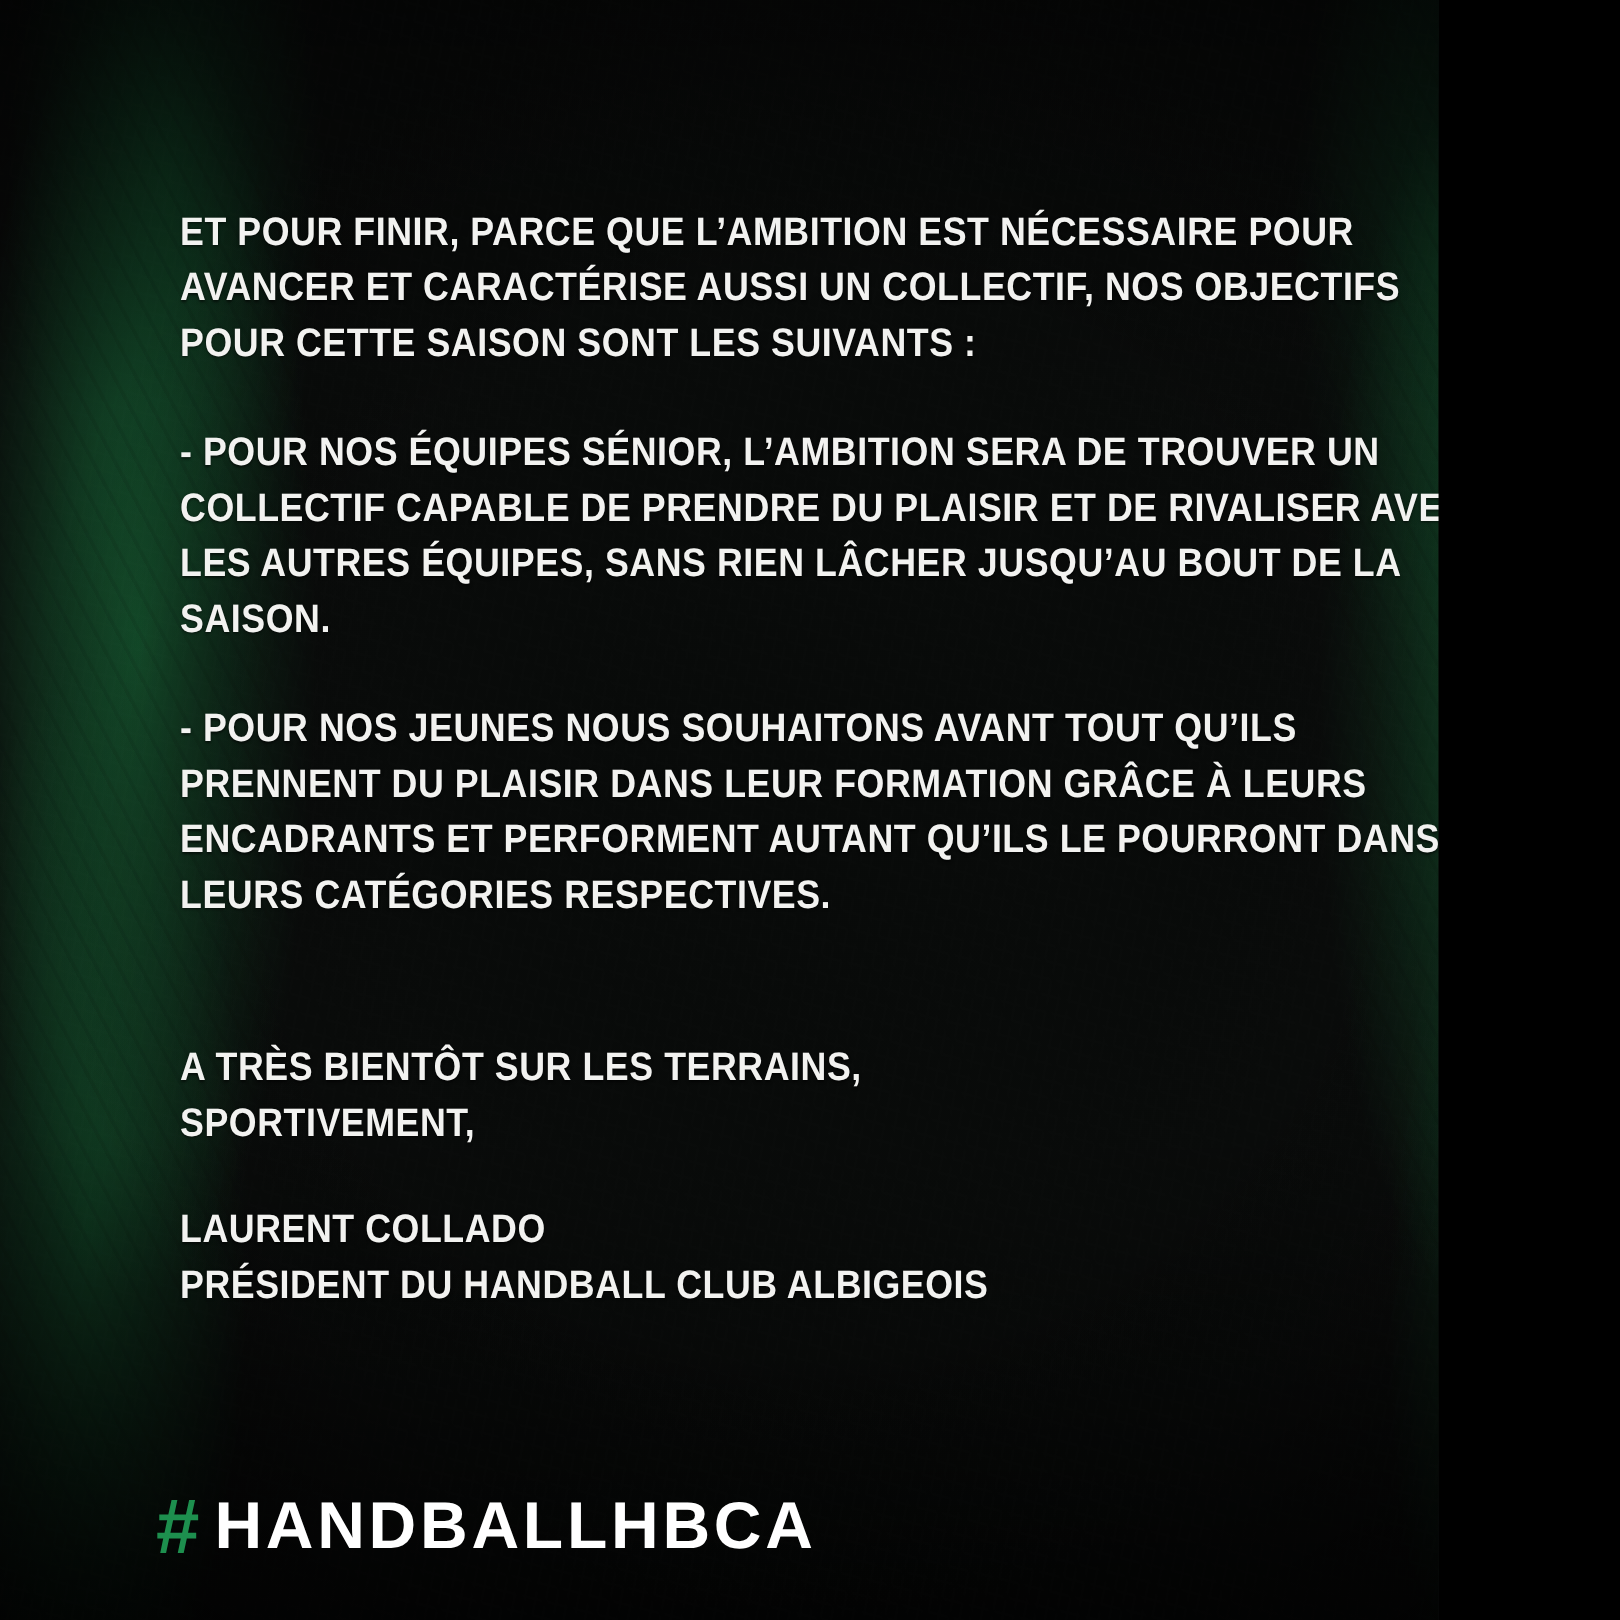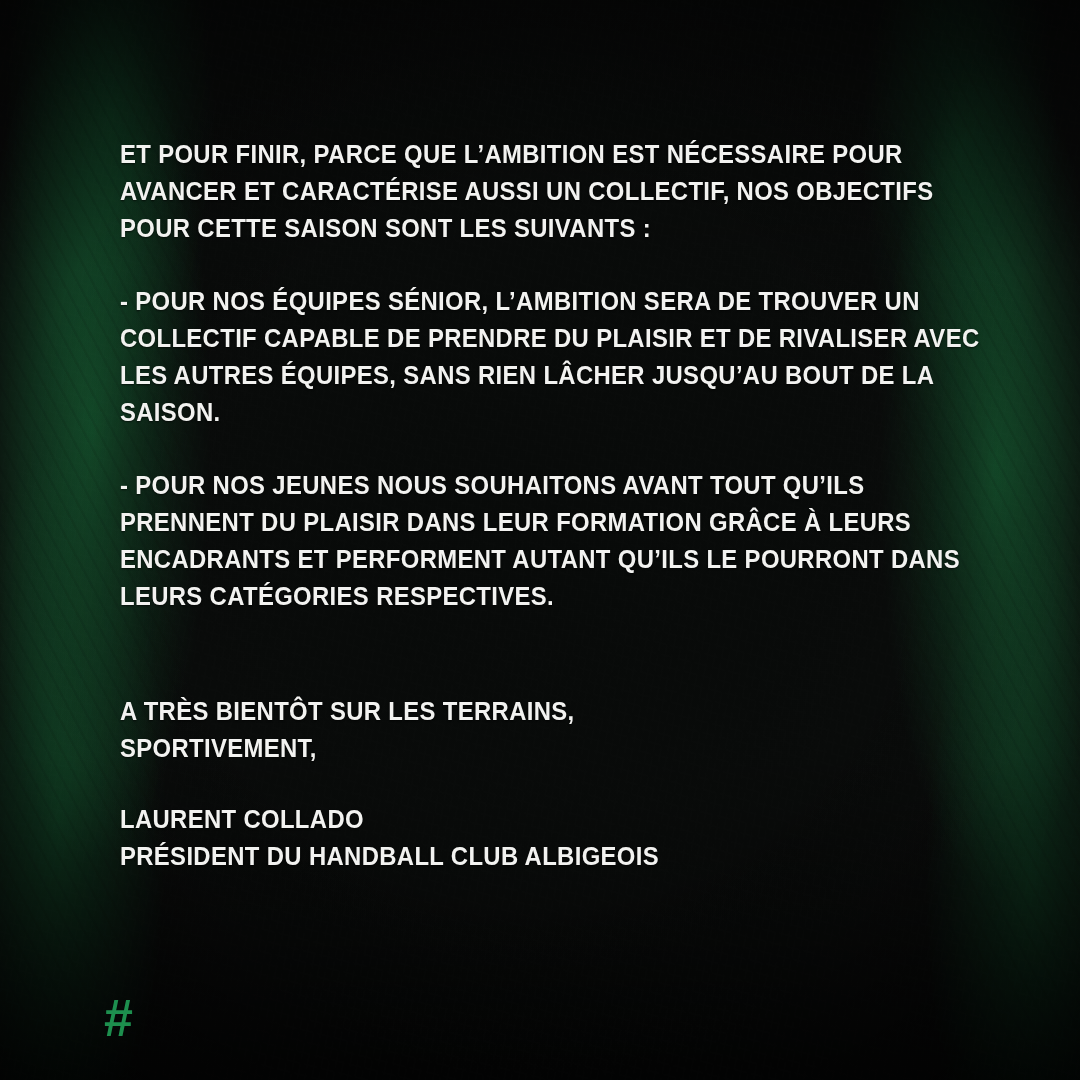--- a/index.html
+++ b/index.html
@@ -2,21 +2,21 @@
 <html><head>
 <meta charset="utf-8">
 <style>
   html, body {
     margin: 0;
     padding: 0;
     background: #000;
   }
   #poster {
     position: relative;
-    width: 1080px;
+    width: 959px;
     height: 1080px;
     overflow: hidden;
     background-color: #0d0f0e;
     font-family: "Liberation Sans", sans-serif;
   }
   
   .bg-base {
     position: absolute;
     inset: 0;
     background:
@@ -150,14 +150,15 @@
     <p class="para">- Pour nos équipes sénior, l’ambition sera de trouver un collectif capable de prendre du plaisir et de rivaliser avec les autres équipes, sans rien lâcher jusqu’au bout de la saison.</p>
     <p class="para gap-big">- Pour nos jeunes nous souhaitons avant tout qu’ils prennent du plaisir dans leur formation grâce à leurs encadrants et performent autant qu’ils le pourront dans leurs catégories respectives.</p>
     <p class="para tight">A très bientôt sur les terrains,
 Sportivement,</p>
     <p class="sign">Laurent Collado</p>
     <p class="sign">Président du Handball Club Albigeois</p>
   </div>
 
   <div class="hashtag-wrap">
     <span class="hash-symbol">#</span>
+    <span class="hashtag-text">HANDBALLHBCA</span>
   </div>
 </div>
 
 </body></html>

